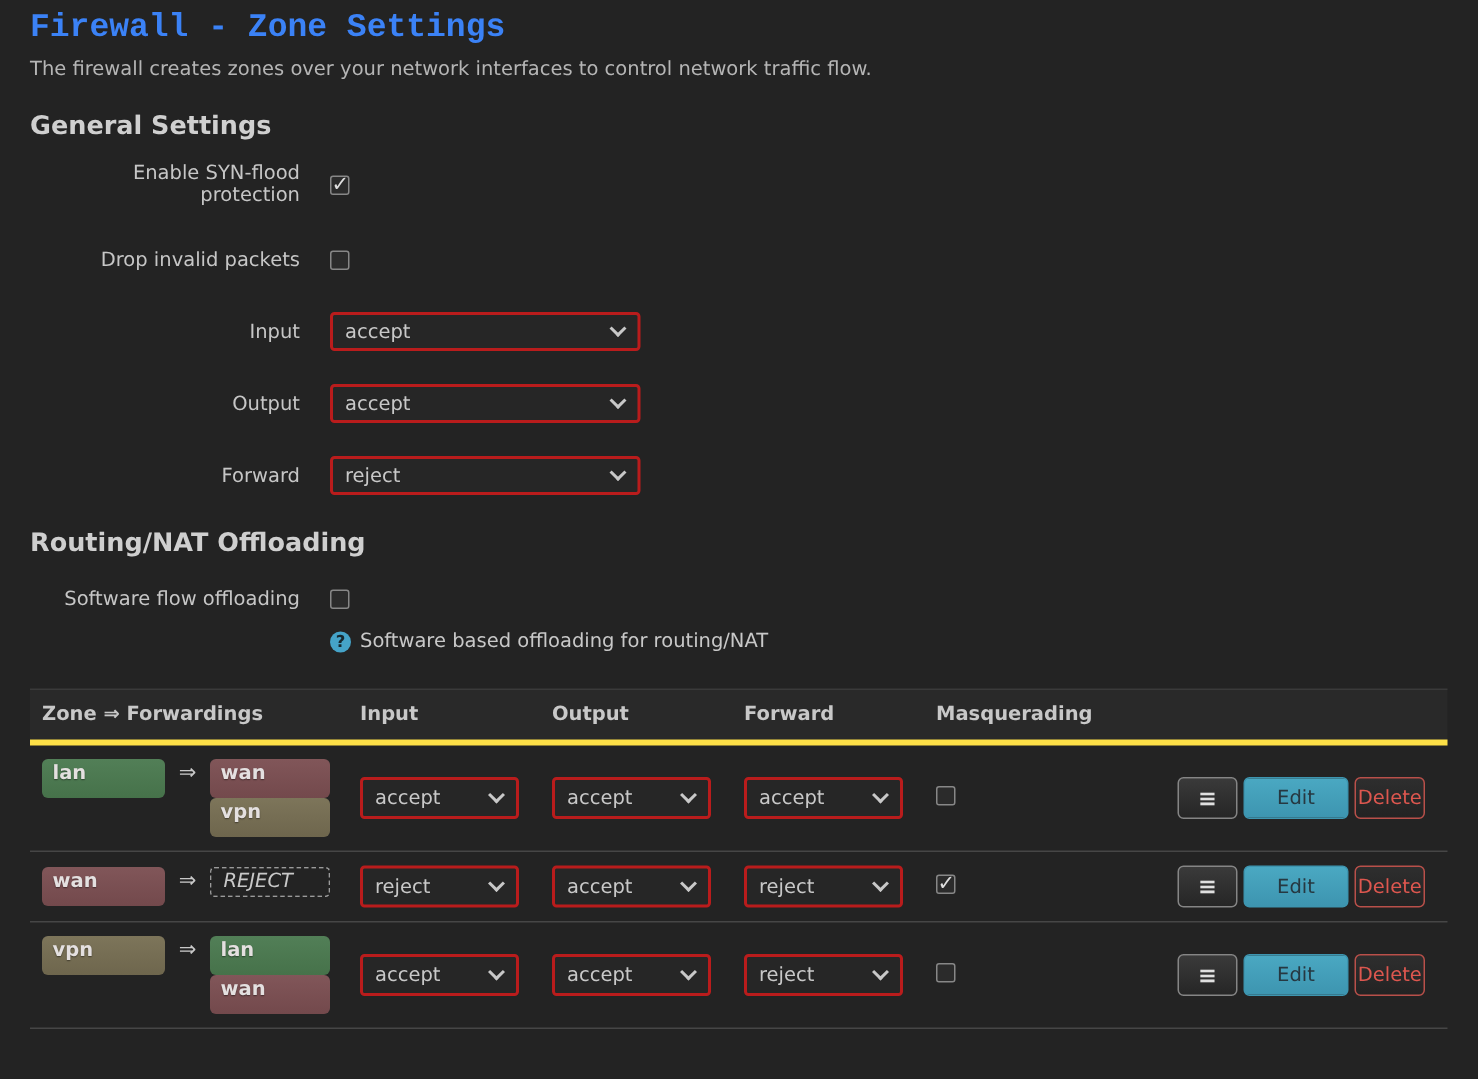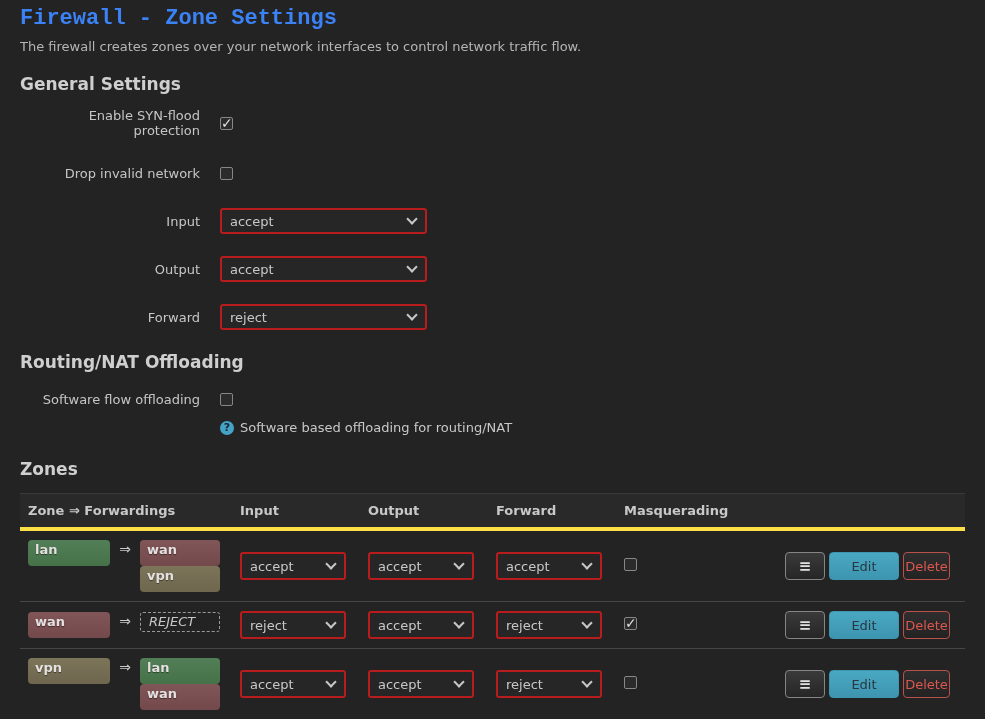--- a/index.html
+++ b/index.html
@@ -150,21 +150,21 @@
   <div class="page-subtitle">The firewall creates zones over your network interfaces to control network traffic flow.</div>
 
   <h2 class="section-heading">General Settings</h2>
 
   <div class="form-row">
     <span class="form-label">Enable SYN-flood protection</span>
     <span class="checkbox checked"></span>
   </div>
 
   <div class="form-row">
-    <span class="form-label">Drop invalid network</span>
+    <span class="form-label">Drop invalid packets</span>
     <span class="checkbox"></span>
   </div>
 
   <div class="form-row">
     <span class="form-label">Input</span>
     <span class="select-wrap">
       <select>
         <option>accept</option>
       </select>
       <span class="chevron"></span>
@@ -195,21 +195,20 @@
 
   <div class="form-row">
     <span class="form-label">Software flow offloading</span>
     <span class="checkbox"></span>
   </div>
   <div class="help-line">
     <span class="help-icon">?</span>
     <span>Software based offloading for routing/NAT</span>
   </div>
 
-  <h2 class="section-heading">Zones</h2>
 
   <div class="zones-table">
 
     <div class="thead">
       <div>Zone ⇒ Forwardings</div>
       <div>Input</div>
       <div>Output</div>
       <div>Forward</div>
       <div>Masquerading</div>
       <div></div>

